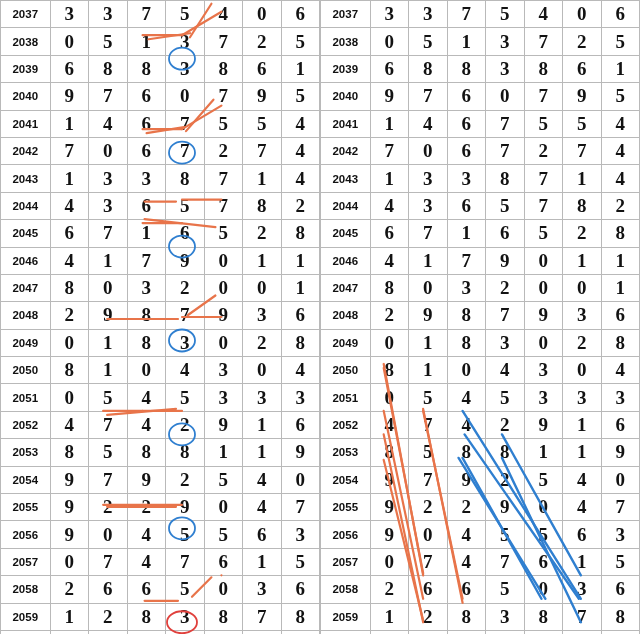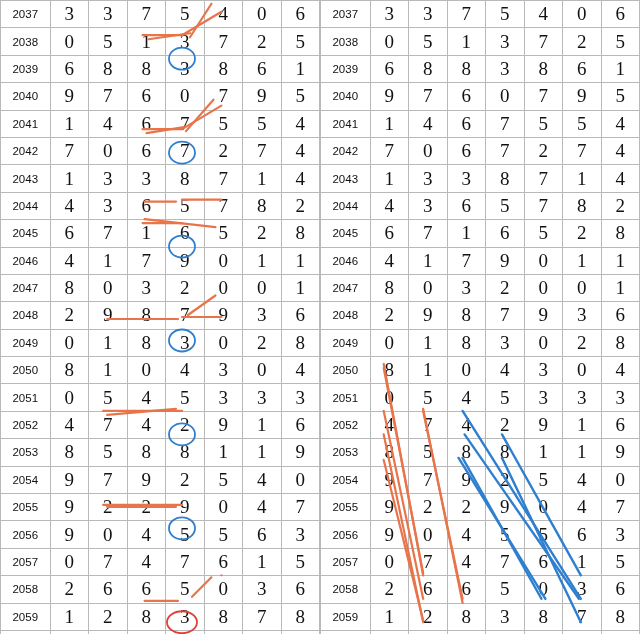--- a/index.html
+++ b/index.html
@@ -2,21 +2,21 @@
 <html><head>
 <meta charset="utf-8">
 <style>
   html,body{margin:0;padding:0;}
   body{
     width:640px;height:634px;
     background:#ffffff;
     font-family:"Liberation Serif", serif;
     overflow:hidden;
   }
-  .page{position:relative;width:640px;height:634px;}
+  .page{position:relative;width:640px;height:634px;font-weight:bold;}
   .panel{position:absolute;top:0;height:634px;}
   .panel.left{left:0;width:320px;}
   .panel.right{left:320px;width:320px;}
   table.grid{
     border-collapse:collapse;
     width:100%;
     height:634px;
     table-layout:fixed;
   }
   table.grid td{

